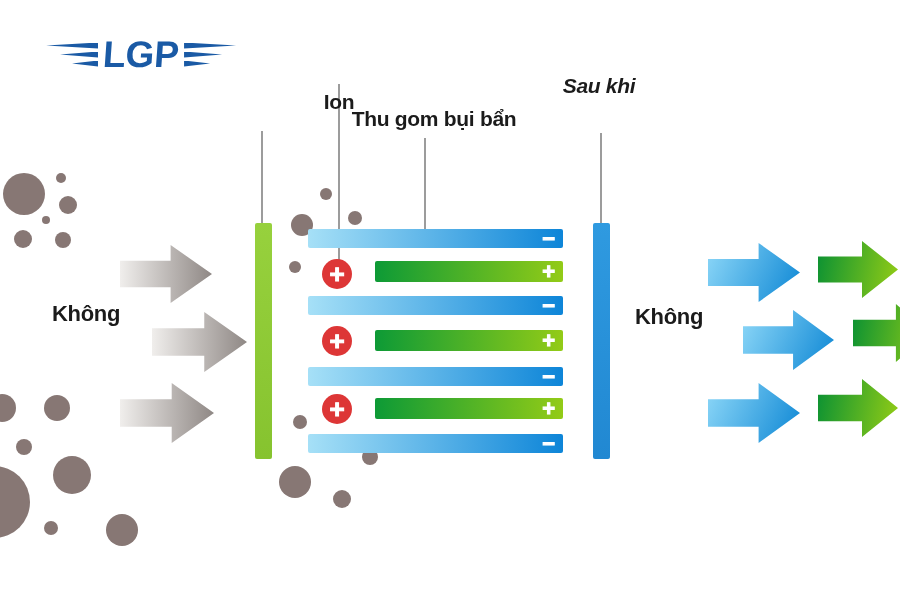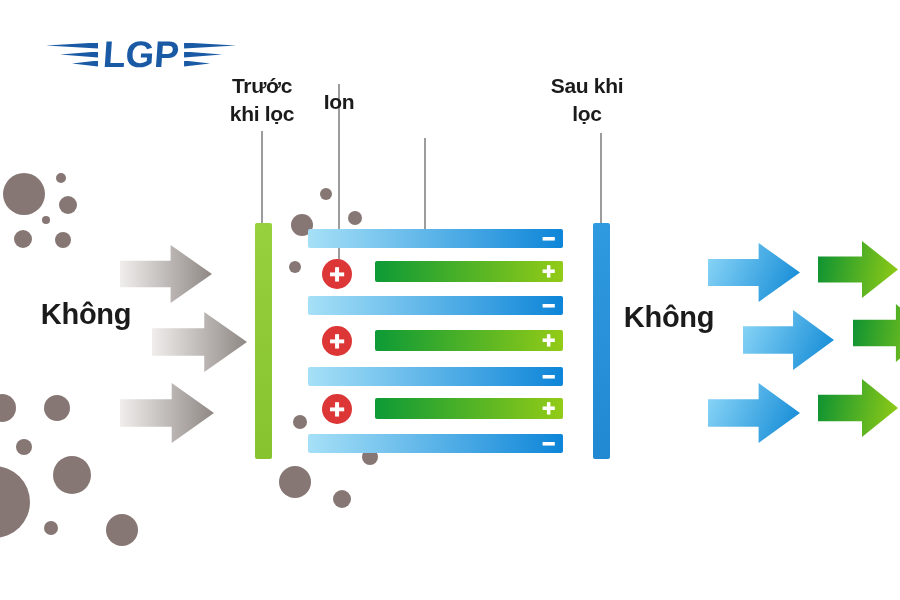--- a/index.html
+++ b/index.html
@@ -2,21 +2,21 @@
 <html><head>
 <meta charset="utf-8">
 <style>
   html,body{margin:0;padding:0;background:#fff;}
   .canvas{position:relative;width:900px;height:600px;background:#ffffff;overflow:hidden;
           font-family:"Liberation Sans",sans-serif;}
 
   
   .lbl{position:absolute;color:#1b1b1b;font-weight:bold;text-align:center;
        font-size:21px;line-height:28px;letter-spacing:-0.3px;}
-  .lbl.big{font-size:29px;line-height:32px;}
+  .lbl.big{font-size:22px;line-height:32px;}
   .lbl div{white-space:nowrap;}
 
   
   .line{position:absolute;width:2px;background:#9c9c9c;}
 
   
   .particle{position:absolute;border-radius:50%;background:#877774;}
 
   
   .vbar{position:absolute;top:223px;width:17px;height:236px;border-radius:2px;}
@@ -74,30 +74,28 @@
         <i class="w2"></i>
         <i class="w3"></i>
     </span>
   </div>
 
   <div class="line" style="left:261px;top:131px;height:92px;"></div>
   <div class="line" style="left:338px;top:84px;height:176px;"></div>
   <div class="line" style="left:424px;top:138px;height:92px;"></div>
   <div class="line" style="left:600px;top:133px;height:90px;"></div>
 
-  <div class="lbl" style="left:192px;top:72px;width:140px;">
-    <div>Trước</div>
-    <div>khi lọc</div>
-  </div>
   <div class="lbl" style="left:309px;top:56px;width:60px;margin-top:32px;">
     <div>Ion</div>
   </div>
-  <div class="lbl" style="left:517px;top:72px;width:140px;">
+  <div class="lbl" style="left:334px;top:105px;width:200px;">
+    <div>Thu gom bụi bẩn</div>
+  </div>
+  <div class="lbl" style="left:529px;top:72px;width:140px;font-style:italic;">
     <div>Sau khi</div>
-    <div>lọc</div>
   </div>
 
   <div class="lbl big" style="left:16px;top:298px;width:140px;">
     <div>Không</div>
   </div>
   <div class="lbl big" style="left:599px;top:301px;width:140px;">
     <div>Không</div>
   </div>
 
   <div class="particle" style="left:3px;top:173px;width:42px;height:42px;"></div>

